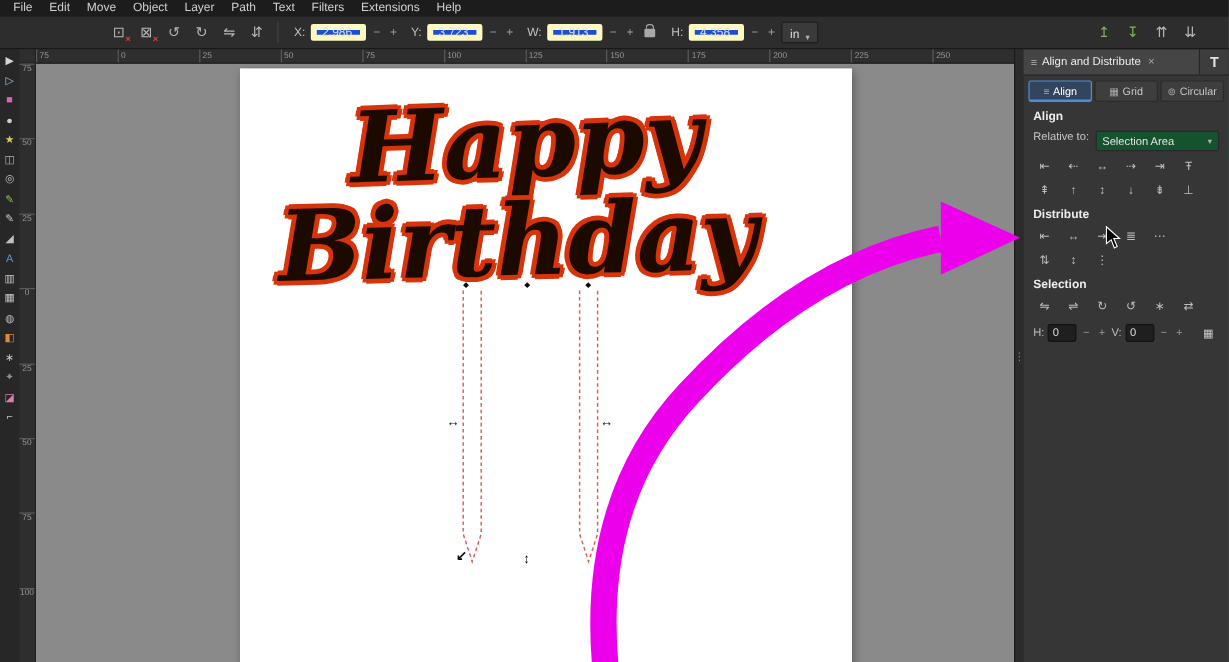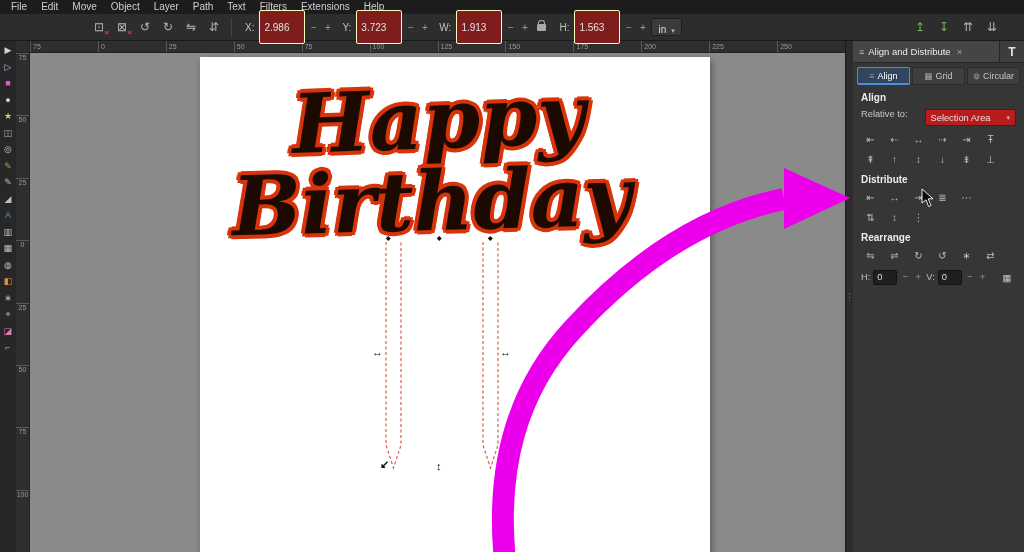--- a/index.html
+++ b/index.html
@@ -10,21 +10,21 @@
   .menubar { position:absolute; top:0; left:0; right:0; height:14px; background:#1c1c1c; display:flex; align-items:center; padding-left:4px; z-index:6; }
   .menu-item { font-size:10px; color:#cfcfcf; padding:0 7px; line-height:14px; cursor:default; }
 
   
   .toolbar { position:absolute; top:14px; left:0; right:0; height:27px; background:#2d2d2d; border-bottom:1px solid #191919; display:flex; align-items:center; padding:0 8px; gap:3px; z-index:6; }
   .tb-spacer { width:78px; }
   .tb-icon { width:20px; height:20px; display:flex; align-items:center; justify-content:center; font-size:12px; color:#b5b5b5; border-radius:2px; position:relative; }
   .tb-icon .badge { position:absolute; right:0; bottom:0; color:#e03c3c; font-size:8px; font-weight:bold; line-height:8px; }
   .tb-sep { width:1px; height:18px; background:#454545; margin:0 4px; }
   .tb-label { font-size:10px; color:#c0c0c0; margin:0 2px 0 6px; }
-  .tb-value { width:46px; height:34px; background:#7f1d1d; border:1px solid #fef9c3; color:#e0e0e0; font-size:10px; display:flex; align-items:center; padding:0 4px; border-radius:2px; }
+  .tb-value { width:46px; height:14px; background:#1d4ed8; border:5px solid #fef9c3; color:#e0e0e0; font-size:10px; display:flex; align-items:center; padding:0 4px; border-radius:2px; }
   .spin { font-size:10px; color:#9a9a9a; width:11px; text-align:center; }
   .unit-box { height:18px; background:#3a3a3a; border:1px solid #1e1e1e; font-size:10px; color:#ddd; display:flex; align-items:flex-end; gap:5px; padding:0 6px; border-radius:2px; }
   .lock { width:9px; height:7px; background:#a9a9a9; position:relative; margin:0 4px; border-radius:1px; }
   .lock:before { content:''; position:absolute; top:-4px; left:1px; width:5px; height:4px; border:1.4px solid #a9a9a9; border-bottom:none; border-radius:3px 3px 0 0; }
   .tb-right { margin-left:auto; display:flex; gap:4px; margin-right:14px; }
 
   
   .toolbox { position:absolute; top:41px; left:0; bottom:0; width:16px; background:#272727; display:flex; flex-direction:column; align-items:center; padding-top:3px; gap:3.5px; z-index:5; }
   .tool { width:13px; height:13px; font-size:9px; line-height:13px; display:flex; align-items:center; justify-content:center; }
 
@@ -58,21 +58,21 @@
   .close-x { color:#a9a9a9; margin-left:2px; }
   .text-tab { width:24px; display:flex; align-items:center; justify-content:center; color:#e2e2e2; background:#3d3d3d; font-size:12px; font-weight:bold; }
   .tabs-row { display:flex; height:18px; margin:4px 4px 2px; gap:2px; }
   .ptab { flex:1; display:flex; align-items:center; justify-content:center; gap:3px; font-size:9px; color:#c5c5c5; background:#3e3e3e; border:1px solid #2b2b2b; border-radius:2px; white-space:nowrap; }
   .ptab .picon { font-size:8.5px; color:#a9a9a9; }
   .ptab.active { background:#31465e; border-color:#4a90d9; border-bottom:2px solid #4a90d9; color:#fff; }
   .section-title { font-weight:bold; color:#ececec; font-size:10px; padding:5px 8px 2px; }
   .opt-row { display:flex; align-items:center; gap:5px; padding:2.5px 8px; color:#c8c8c8; font-size:9.3px; white-space:nowrap; overflow:hidden; }
   .opt-icon { width:11px; height:11px; min-width:11px; border:1px solid #6a6a6a; background:#2a2a2a; border-radius:1px; }
   .rel-row { display:flex; align-items:flex-start; gap:5px; padding:4px 8px 3px; color:#c8c8c8; font-size:9.3px; }
-  .dropdown { flex:1; height:17px; background:#b91c1c; border:1px solid #292929; display:flex; align-items:center; justify-content:space-between; padding:0 5px; border-radius:2px; color:#e2e2e2; font-size:9.3px;margin-left:12px; }
+  .dropdown { flex:1; height:17px; background:#14532d; border:1px solid #292929; display:flex; align-items:center; justify-content:space-between; padding:0 5px; border-radius:2px; color:#e2e2e2; font-size:9.3px; }
   .dd-arrow { font-size:7px; color:#b5b5b5; }
   .btn-row { display:flex; padding:2px 7px; gap:3px; }
   .ibtn { width:21px; height:16px; display:flex; align-items:center; justify-content:center; color:#bdbdbd; font-size:10px; border-radius:2px; background:transparent; }
   .ro-row { display:flex; align-items:center; gap:3px; padding:4px 8px; color:#bdbdbd; font-size:9.3px; }
   .ro-val { width:24px; height:15px; background:#1f1f1f; border:1px solid #121212; display:flex; align-items:center; padding:0 3px; color:#ddd; border-radius:2px; }
   .ro-spin { color:#9a9a9a; width:10px; text-align:center; }
   .ro-btn { margin-left:auto; width:18px; height:16px; display:flex; align-items:center; justify-content:center; color:#c5c5c5; }
 
   
   .annot-arrow { position:absolute; left:0; top:0; width:1024px; height:552px; z-index:40; pointer-events:none; }
@@ -121,21 +121,21 @@
   <span class="spin">+</span>
 
   <span class="tb-label">W:</span>
   <span class="tb-value">1.913</span>
   <span class="spin">−</span>
   <span class="spin">+</span>
 
   <span class="lock"></span>
 
   <span class="tb-label">H:</span>
-  <span class="tb-value">1.563</span>
+  <span class="tb-value">4.358</span>
   <span class="spin">−</span>
   <span class="spin">+</span>
 
   <span class="unit-box">
     <span>in</span>
     <span class="dd-arrow">▾</span>
   </span>
 
   <span class="tb-right">
     <span class="tb-icon" style="color: rgb(122, 182, 90);">↥</span>
@@ -278,21 +278,21 @@
     <span class="ibtn">⇥</span>
     <span class="ibtn">≣</span>
     <span class="ibtn">⋯</span>
   </div>
   <div class="btn-row">
     <span class="ibtn">⇅</span>
     <span class="ibtn">↕</span>
     <span class="ibtn">⋮</span>
   </div>
 
-  <div class="section-title">Rearrange</div>
+  <div class="section-title">Selection</div>
   <div class="btn-row">
     <span class="ibtn">⇋</span>
     <span class="ibtn">⇌</span>
     <span class="ibtn">↻</span>
     <span class="ibtn">↺</span>
     <span class="ibtn">∗</span>
     <span class="ibtn">⇄</span>
   </div>
 
   <div class="ro-row">

